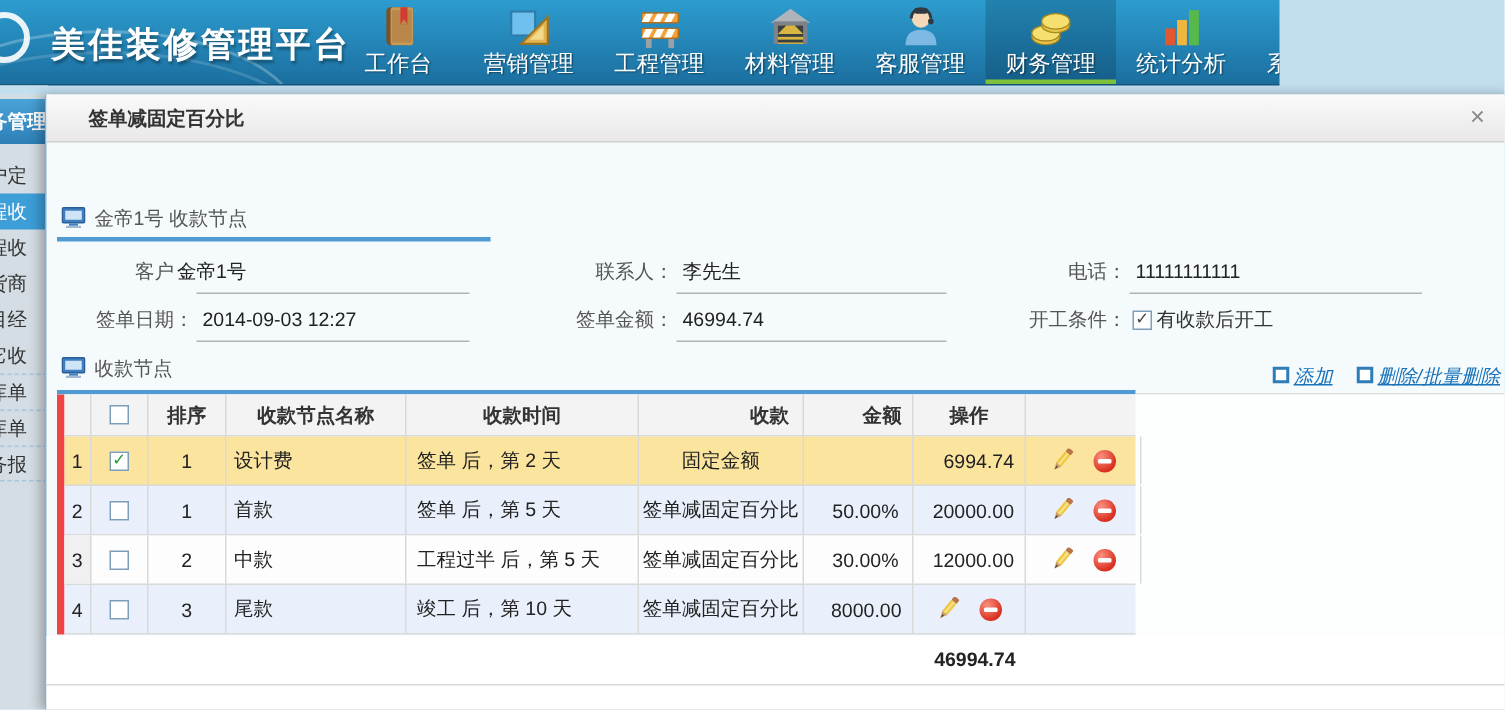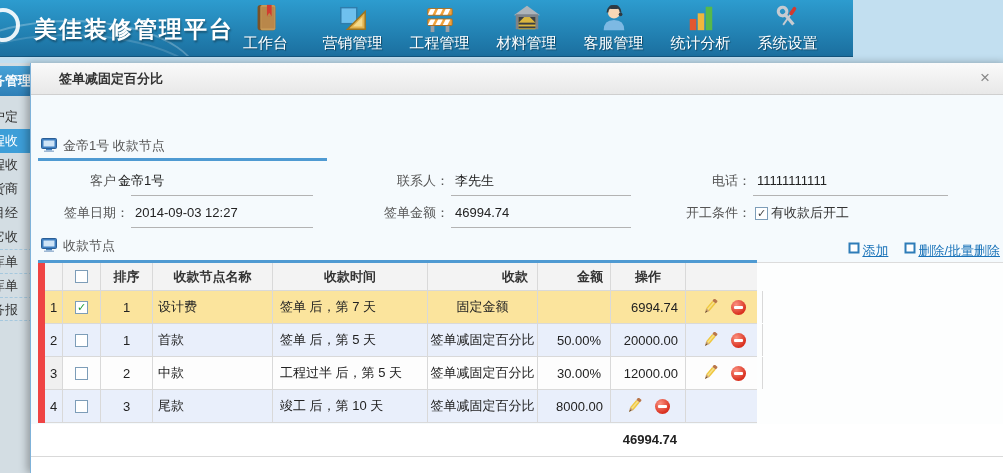--- a/index.html
+++ b/index.html
@@ -66,25 +66,25 @@
   .line1 { top:100px; } .line2 { top:132px; }
 
   .cbx { display:inline-block; width:13px; height:13px; background:#fff; border:1px solid #7d9db8;
     font-size:11px; line-height:11px; text-align:center; font-weight:bold; cursor:pointer; vertical-align:middle; }
   .cbx.dark { color:#444; }
   .cbx.green { color:#1e9c33; }
   .form-cbx-wrap { position:absolute; left:724px; top:109px; display:flex; align-items:center; gap:3px;
     font-size:13px; color:#333; white-space:nowrap; }
 
   .links { position:absolute; top:147px; right:8px; display:flex; gap:16px; }
-  .link { display:flex; align-items:flex-start; gap:2px; font-size:13px; color:#1a73b9;
-    text-decoration:underline; cursor:pointer; white-space:nowrap; }
+  .link { display:flex; align-items:center; gap:2px; font-size:13px; color:#1a73b9;
+    text-decoration:underline; cursor:pointer; white-space:nowrap;font-style:italic; }
 
   
-  .ptable { position:absolute; left:7px; top:168px; width:719px; border-left:7px solid #ef4444; background:#fff; }
+  .ptable { position:absolute; left:7px; top:168px; width:719px; border-left:5px solid #ef4444; background:#fff; }
   .trow { display:grid; grid-template-columns:18px 38px 52px 120px 155px 110px 73px 75px 77px;
     border-bottom:1px solid #d9d9d9; }
   .trow.head { height:28px; background:#f3f3f3; font-weight:bold; }
   .trow.data { height:33px; cursor:pointer; }
   .tcell { border-right:1px solid #d9d9d9; font-size:13px; color:#222; display:flex; align-items:center;
     justify-content:center; overflow:hidden; white-space:nowrap; }
   .trow.head .tcell { font-size:13px; color:#333; }
   .tcell.c-name { justify-content:flex-start; padding-left:5px; }
   .tcell.c-time { justify-content:flex-start; padding-left:7px; }
   .tcell.c-pct  { justify-content:flex-end; padding-right:9px; }
@@ -171,20 +171,31 @@
         <div class="nav-item">
           <span class="nav-ico"><svg width="30" height="30" viewBox="0 0 32 32">
               <circle cx="16" cy="10" r="6.5" fill="#f6d7b6"></circle>
               <rect x="11" y="2.5" width="10" height="4" rx="2" fill="#2f3a42"></rect>
               <path d="M5 29 q0 -11 11 -11 q11 0 11 11 z" fill="#7db9e3"></path>
               <path d="M9 10 a7 7 0 0 1 14 0" fill="none" stroke="#2f3a42" stroke-width="2"></path>
               <circle cx="23" cy="12" r="2" fill="#2f3a42"></circle>
             </svg></span>
           <span class="nav-label">客服管理</span>
         </div>
+        <div class="nav-item active">
+          <span class="nav-ico"><svg width="30" height="30" viewBox="0 0 32 32">
+              <g stroke="#a8871f">
+                <ellipse cx="12" cy="23" rx="10" ry="5.5" fill="#e9c94d"></ellipse>
+                <ellipse cx="12" cy="20.5" rx="10" ry="5.5" fill="#f5e06f"></ellipse>
+                <ellipse cx="19" cy="14.5" rx="10" ry="5.5" fill="#e9c94d"></ellipse>
+                <ellipse cx="19" cy="12" rx="10" ry="5.5" fill="#f5e06f"></ellipse>
+              </g>
+            </svg></span>
+          <span class="nav-label">财务管理</span>
+        </div>
         <div class="nav-item">
           <span class="nav-ico"><svg width="30" height="30" viewBox="0 0 32 32">
               <rect x="4" y="17" width="7" height="12" fill="#e2572f"></rect>
               <rect x="12.5" y="11" width="7" height="18" fill="#f0b63c"></rect>
               <rect x="21" y="4" width="7" height="25" fill="#57b94a"></rect>
             </svg></span>
           <span class="nav-label">统计分析</span>
         </div>
         <div class="nav-item">
           <span class="nav-ico"><svg width="30" height="30" viewBox="0 0 32 32">
@@ -302,21 +313,21 @@
             <div class="tcell c-amt">金额</div>
             <div class="tcell c-ops">操作</div>
           </div>
           <div class="trow data hl">
             <div class="tcell c-num">1</div>
             <div class="tcell c-chk">
               <span class="cbx green">✓</span>
             </div>
             <div class="tcell c-ord">1</div>
             <div class="tcell c-name">设计费</div>
-            <div class="tcell c-time">签单 后，第 7 天</div>
+            <div class="tcell c-time">签单 后，第 2 天</div>
             <div class="tcell c-type">固定金额</div>
             <div class="tcell c-pct"></div>
             <div class="tcell c-amt">6994.74</div>
             <div class="tcell c-ops">
               <span class="edit-icon">
                 <svg width="16" height="16" viewBox="0 0 16 16">
                   <g transform="rotate(40 8 8)">
                     <rect x="5.8" y="-1.5" width="4.4" height="3.4" rx="1" fill="#b9764a"></rect>
                     <rect x="5.8" y="1.9" width="4.4" height="9.5" fill="#efc73e"></rect>
                     <rect x="7.2" y="1.9" width="1.6" height="9.5" fill="#f7e08a"></rect>

